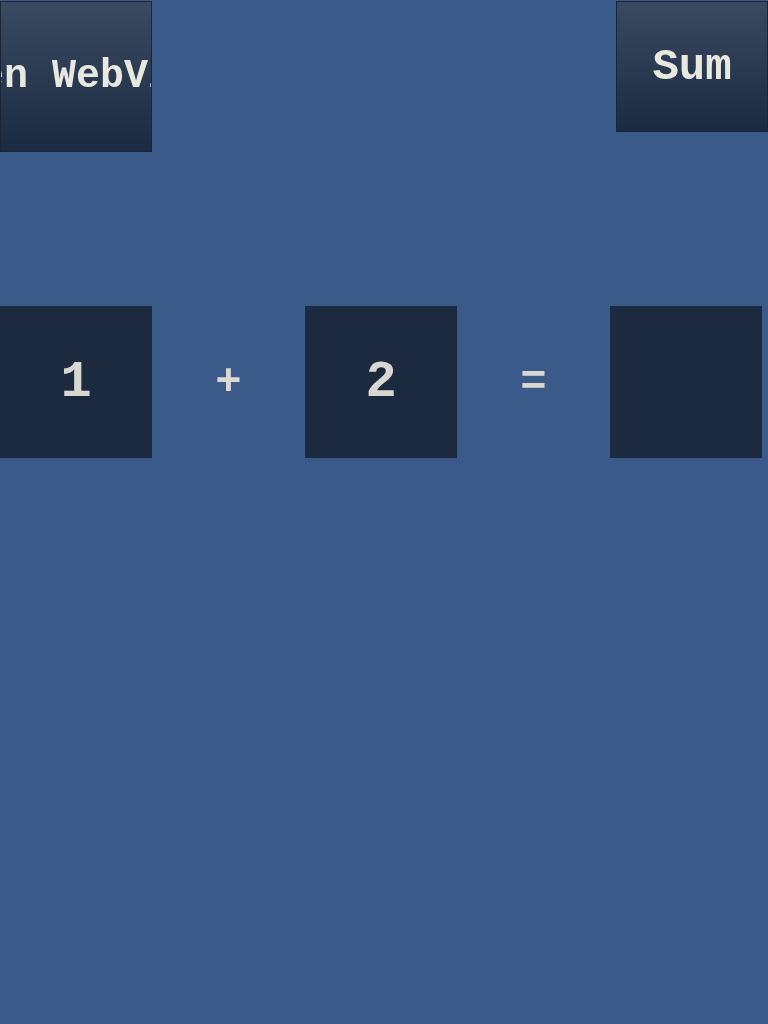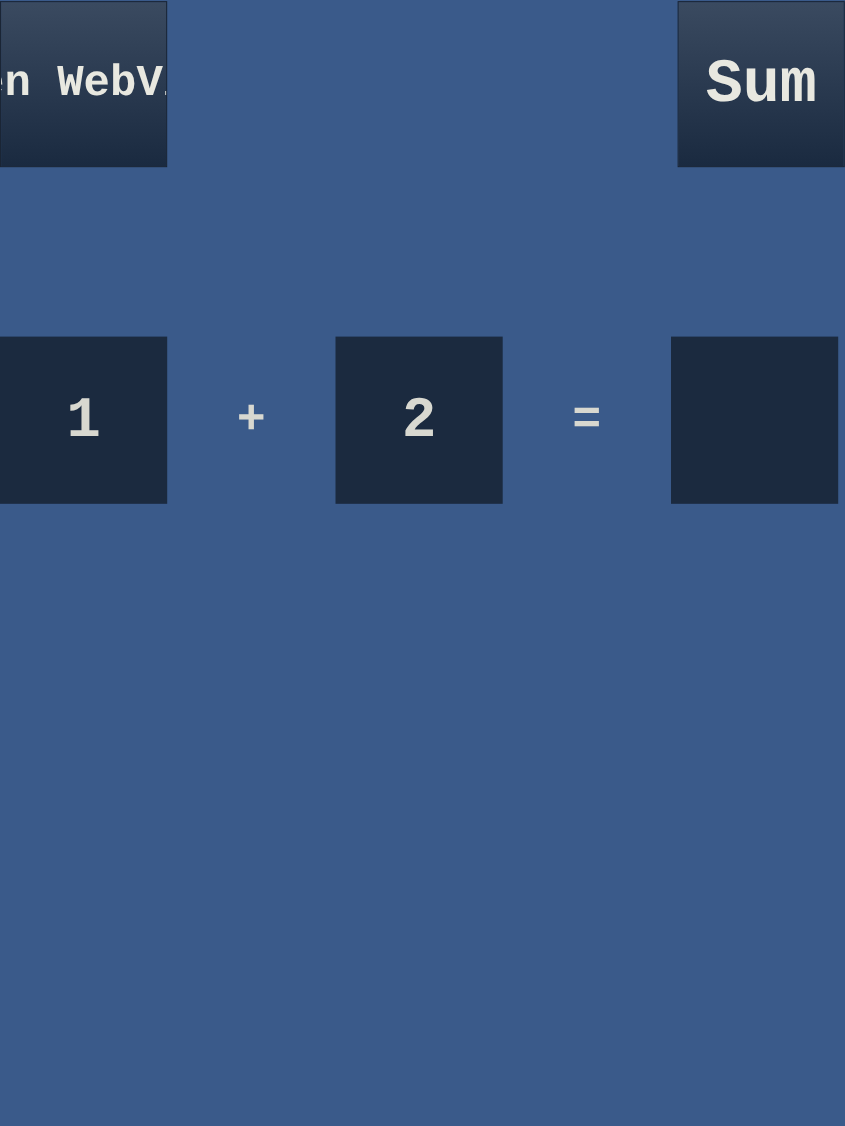--- a/index.html
+++ b/index.html
@@ -38,22 +38,22 @@
       font-size: 40px;
       line-height: 1.2;
       white-space: nowrap;
       overflow: hidden;
     }
     .btn-sum {
       position: absolute;
       right: 0;
       top: 1px;
       width: 152px;
-      height: 151px;
-      font-size: 56px;
+      height: 131px;
+      font-size: 44px;
     }
     .grid {
       position: absolute;
       left: 0;
       top: 306px;
       display: flex;
       flex-wrap: wrap;
     }
     .cell {
       width: 153px;

